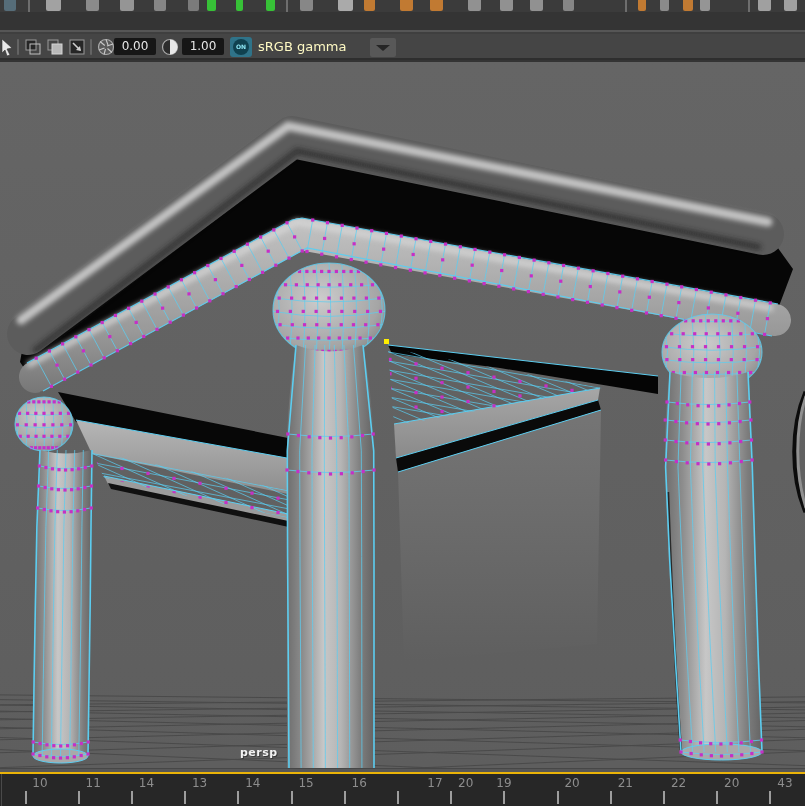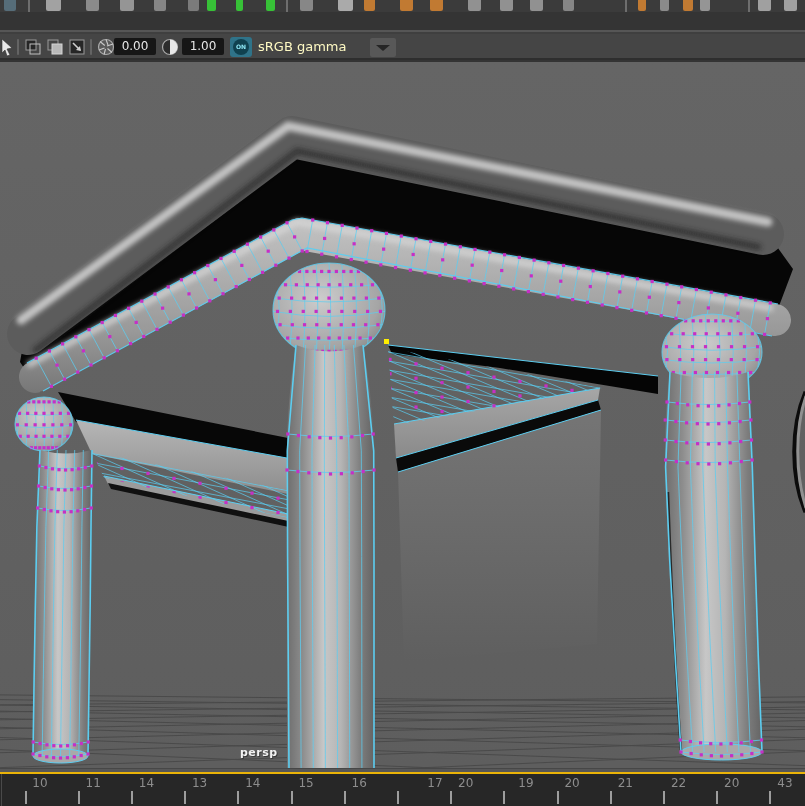--- a/index.html
+++ b/index.html
@@ -926,21 +926,21 @@
       <div class="tl-num" style="left: 252.84px;">14</div>
       <div class="tl-tick" style="left: 237.34px;"></div>
       <div class="tl-num" style="left: 306.05px;">15</div>
       <div class="tl-tick" style="left: 290.55px;"></div>
       <div class="tl-num" style="left: 359.26px;">16</div>
       <div class="tl-tick" style="left: 343.76px;"></div>
       <div class="tl-num" style="left: 435px;">17</div>
       <div class="tl-tick" style="left: 396.97px;"></div>
       <div class="tl-num" style="left: 465.68px;">20</div>
       <div class="tl-tick" style="left: 450.18px;"></div>
-      <div class="tl-num" style="left: 526px;">19</div>
+      <div class="tl-num" style="left: 504px;">19</div>
       <div class="tl-tick" style="left: 503.39px;"></div>
       <div class="tl-num" style="left: 572.1px;">20</div>
       <div class="tl-tick" style="left: 556.6px;"></div>
       <div class="tl-num" style="left: 625.31px;">21</div>
       <div class="tl-tick" style="left: 609.81px;"></div>
       <div class="tl-num" style="left: 678.52px;">22</div>
       <div class="tl-tick" style="left: 663.02px;"></div>
       <div class="tl-num" style="left: 731.73px;">20</div>
       <div class="tl-tick" style="left: 716.23px;"></div>
       <div class="tl-num" style="left: 784.94px;">43</div>

